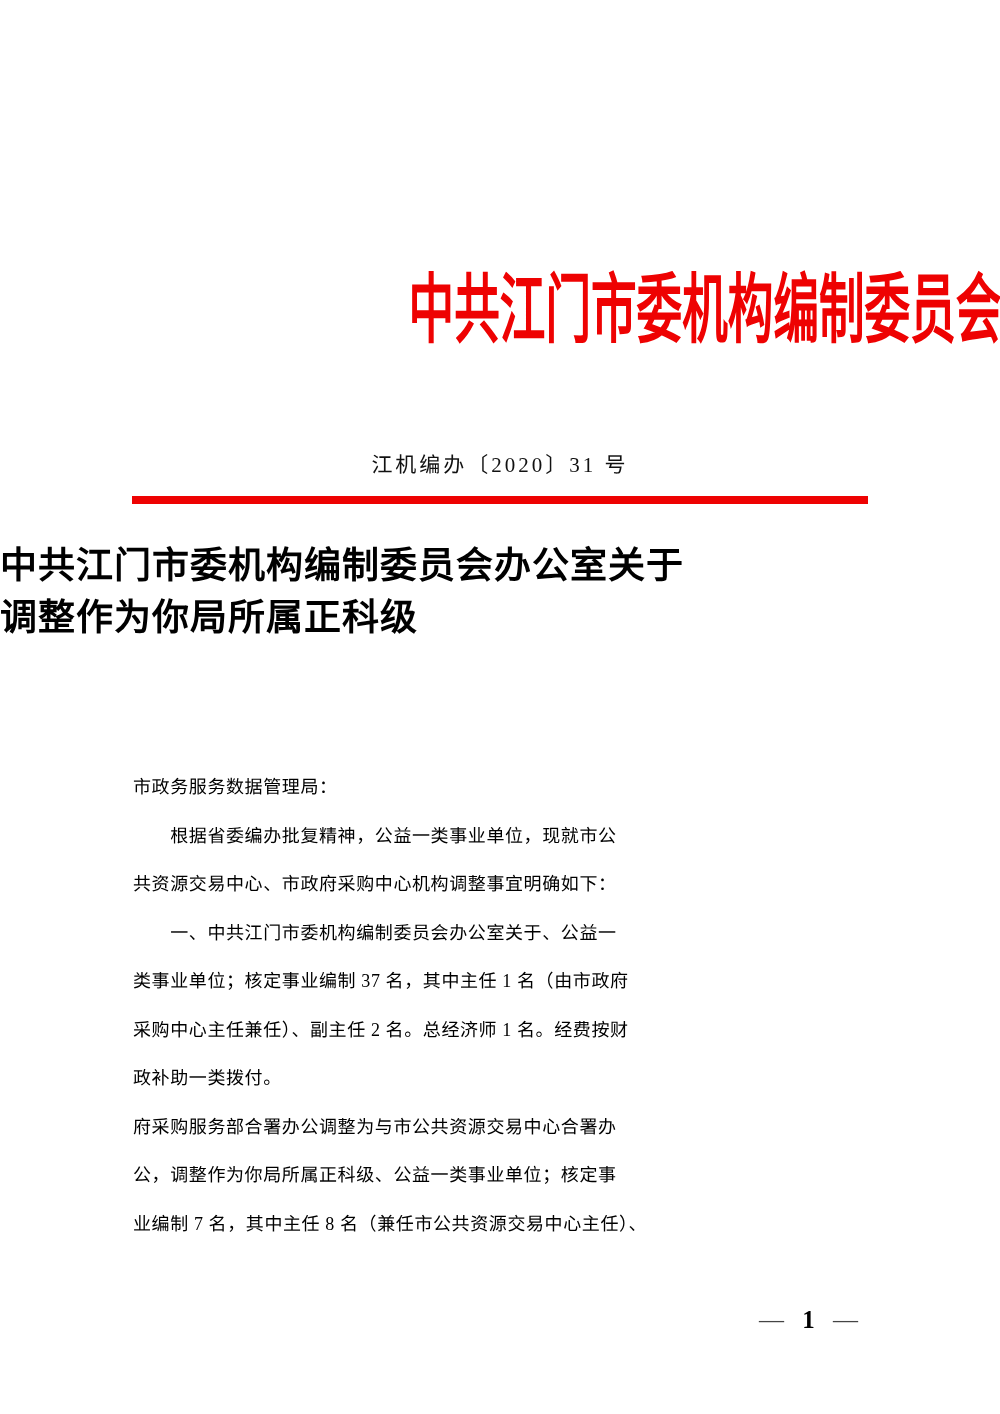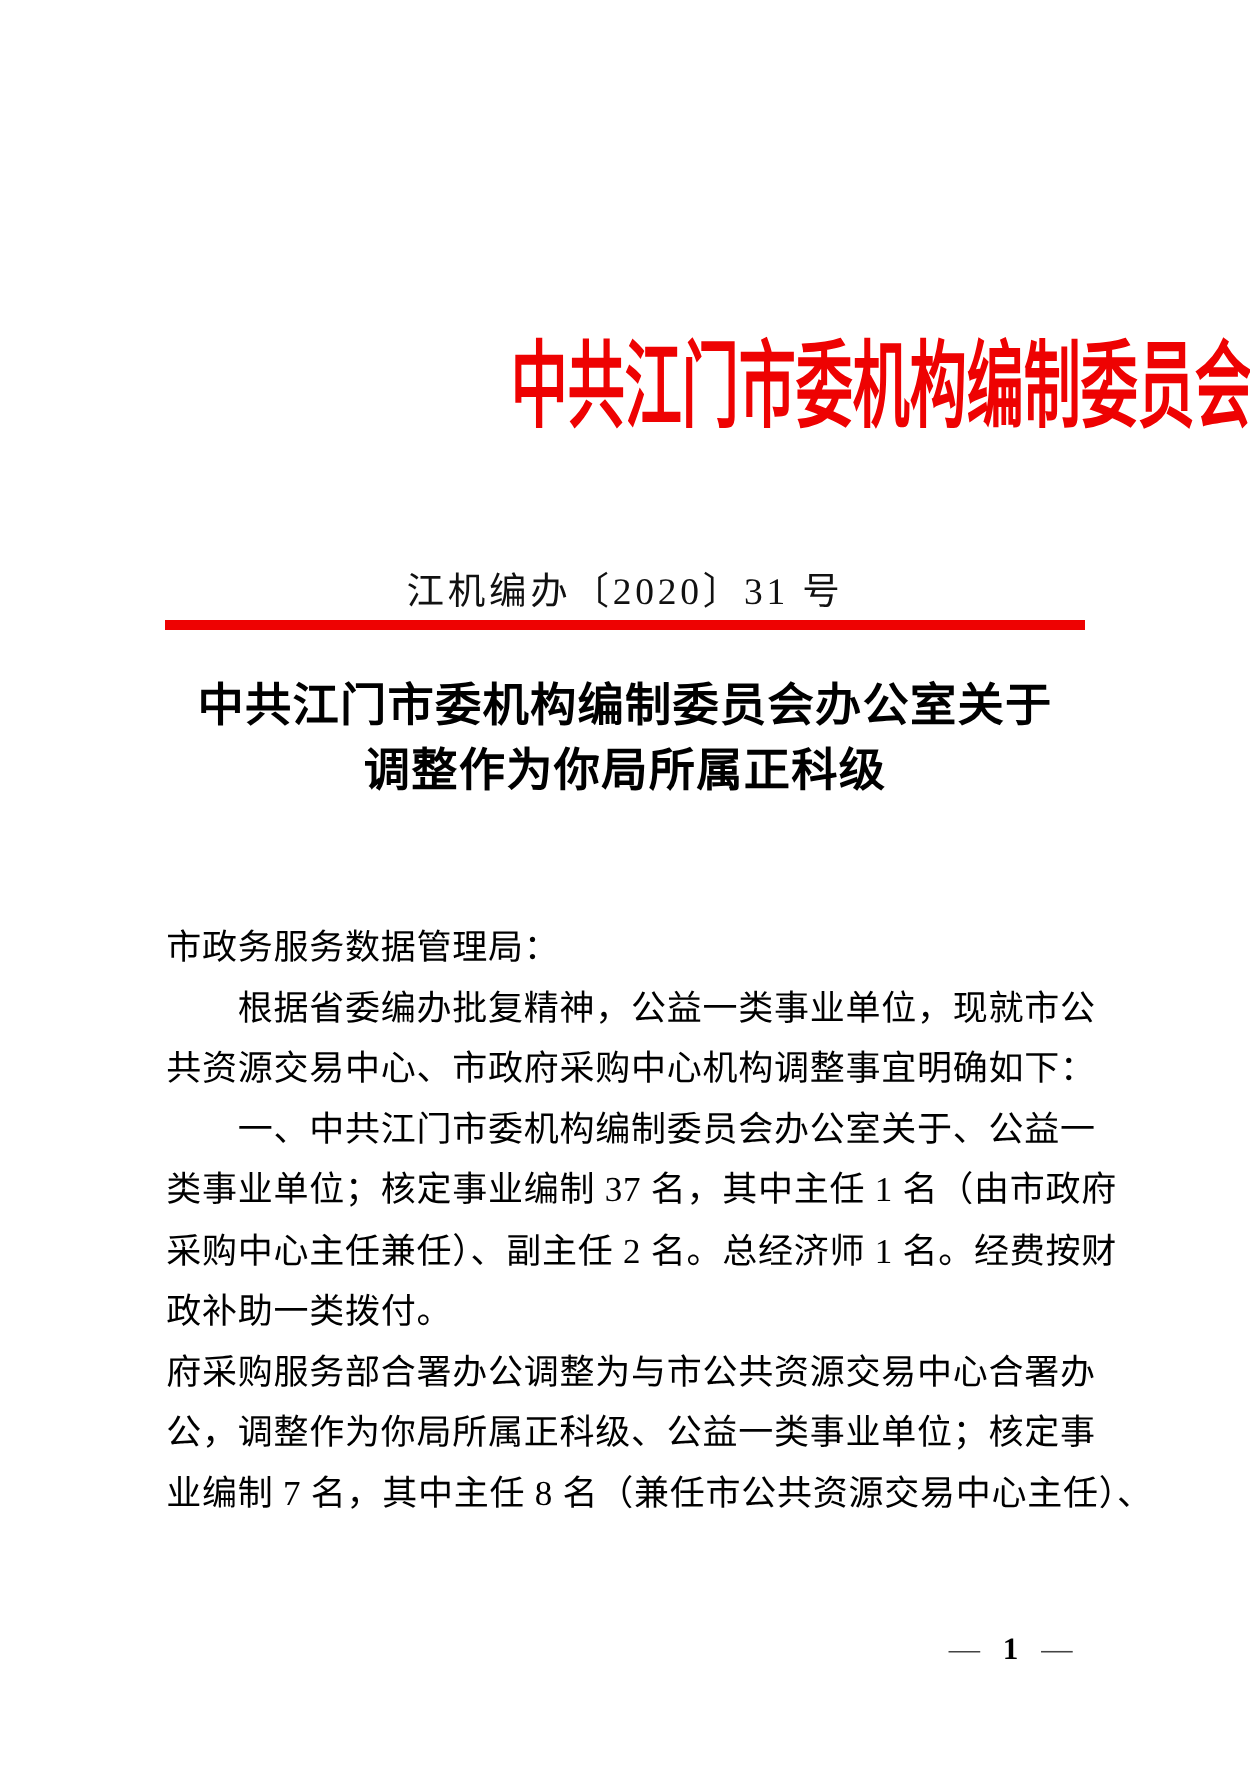--- a/index.html
+++ b/index.html
@@ -34,56 +34,56 @@
     line-height: 84px;
   }
 
   
   .doc-number {
     position: absolute;
     top: 448px;
     left: 0;
     width: 100%;
     text-align: center;
-    font-size: 30px;
+    font-size: 21px;
     letter-spacing: 3px;
     color: #111111;
   }
 
   
   .red-line {
     position: absolute;
     top: 496px;
     left: 132px;
     width: 736px;
     height: 8px;
     background: #ee0202;
   }
 
   
   .doc-title {
     position: absolute;
     top: 540px;
     left: 0;
     width: 100%;
-    text-align: center;
+    text-align: left;
     font-weight: bold;
     font-size: 37px;
     line-height: 52px;
     color: #000000;
     letter-spacing: 1px;
   }
 
   
   .doc-body {
     position: absolute;
-    top: 735px;
+    top: 763px;
     left: 133px;
     width: 745px;
-    font-size: 28px;
+    font-size: 18px;
     color: #000000;
   }
   .body-line {
     height: 48.5px;
     line-height: 48.5px;
     white-space: pre;
     letter-spacing: 0.6px;
   }
 
   

